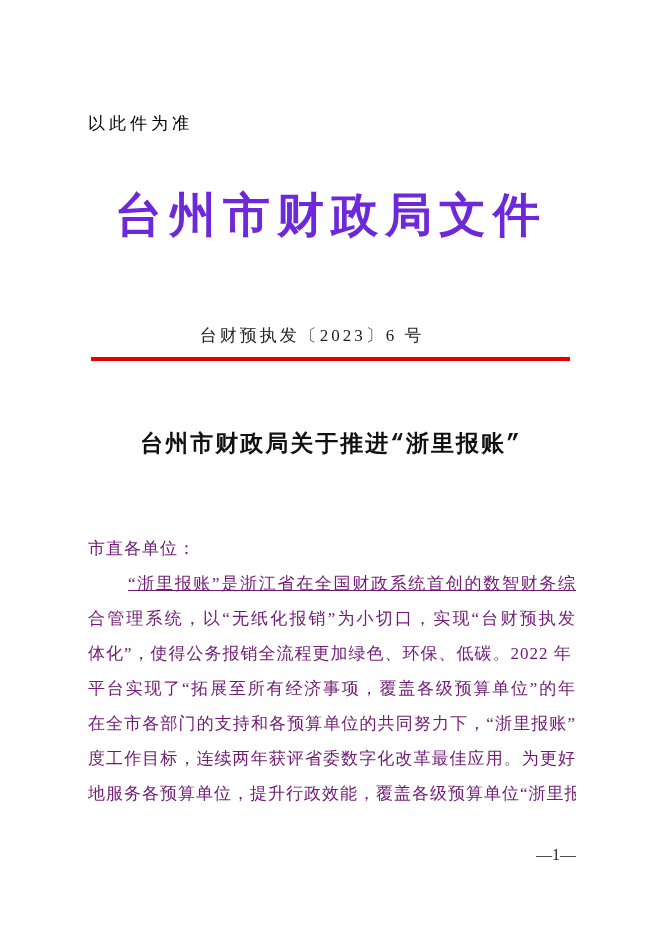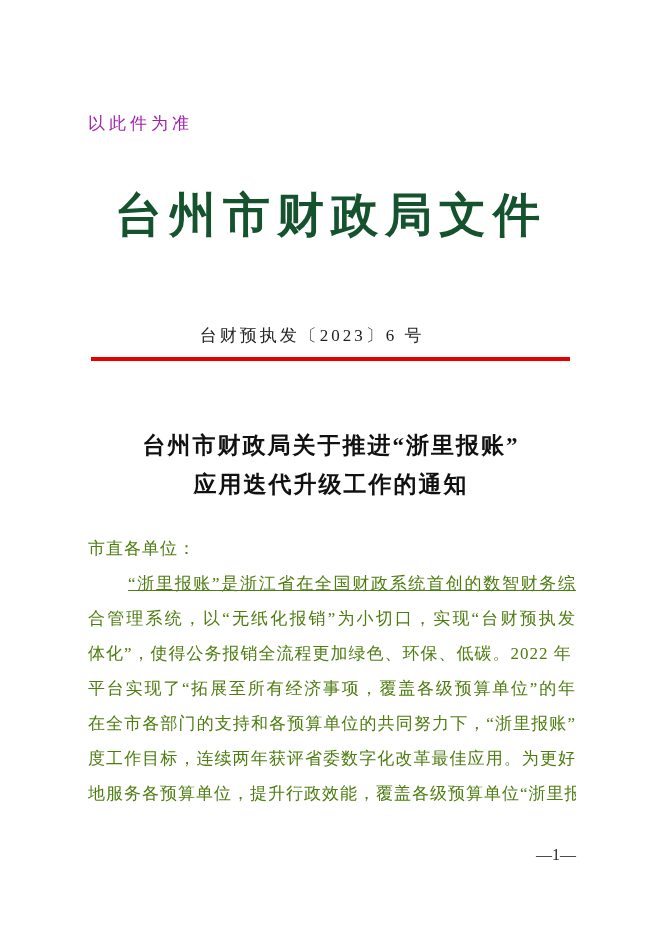--- a/index.html
+++ b/index.html
@@ -15,32 +15,32 @@
     font-family: "Liberation Serif", "DejaVu Serif", serif;
     color: #1c1c1c;
     overflow: hidden;
   }
   .annotation {
     position: absolute;
     left: 88px;
     top: 112px;
     font-size: 17px;
     letter-spacing: 4px;
-    color: #a21caf;
+    color: #000000;
   }
   .banner-title {
     position: absolute;
     left: 0;
     top: 184px;
     width: 662px;
     text-align: center;
     font-size: 47px;
     font-weight: bold;
     letter-spacing: 7px;
-    color: #14532d;
+    color: #6d28d9;
     white-space: nowrap;
   }
   .doc-number {
     position: absolute;
     left: 0;
     top: 324px;
     width: 624px;
     text-align: center;
     font-size: 17px;
     letter-spacing: 3px;
@@ -58,29 +58,30 @@
     position: absolute;
     left: 0;
     top: 426px;
     width: 662px;
     text-align: center;
     font-size: 23px;
     font-weight: bold;
     line-height: 39px;
     letter-spacing: 2px;
     color: #111111;
+    font-family: Liberation Mono, monospace;
   }
   .body-block {
     position: absolute;
     left: 88px;
     top: 531px;
     width: 488px;
     font-size: 17px;
     line-height: 35px;
-    color: #4d7c0f;
+    color: #701a75;
   }
   .body-line {
     height: 35px;
     letter-spacing: 1px;
     text-align: justify;
     text-align-last: justify;
     text-justify: inter-character;
     overflow: hidden;
     white-space: nowrap;
   }
@@ -110,21 +111,20 @@
   <div class="annotation">以此件为准</div>
 
   <div class="banner-title">台州市财政局文件</div>
 
   <div class="doc-number">台财预执发〔2023〕6 号</div>
 
   <div class="red-rule"></div>
 
   <div class="doc-title">
     <div>台州市财政局关于推进“浙里报账”</div>
-    <div>应用迭代升级工作的通知</div>
   </div>
 
   <div class="body-block">
     <div class="body-line no-stretch">市直各单位：</div>
     <div id="body-lines-container">
         <div class="body-line indent">“浙里报账”是浙江省在全国财政系统首创的数智财务综</div>
         <div class="body-line">合管理系统，以“无纸化报销”为小切口，实现“台财预执发</div>
         <div class="body-line">体化”，使得公务报销全流程更加绿色、环保、低碳。2022 年，</div>
         <div class="body-line">平台实现了“拓展至所有经济事项，覆盖各级预算单位”的年</div>
         <div class="body-line">在全市各部门的支持和各预算单位的共同努力下，“浙里报账”</div>

